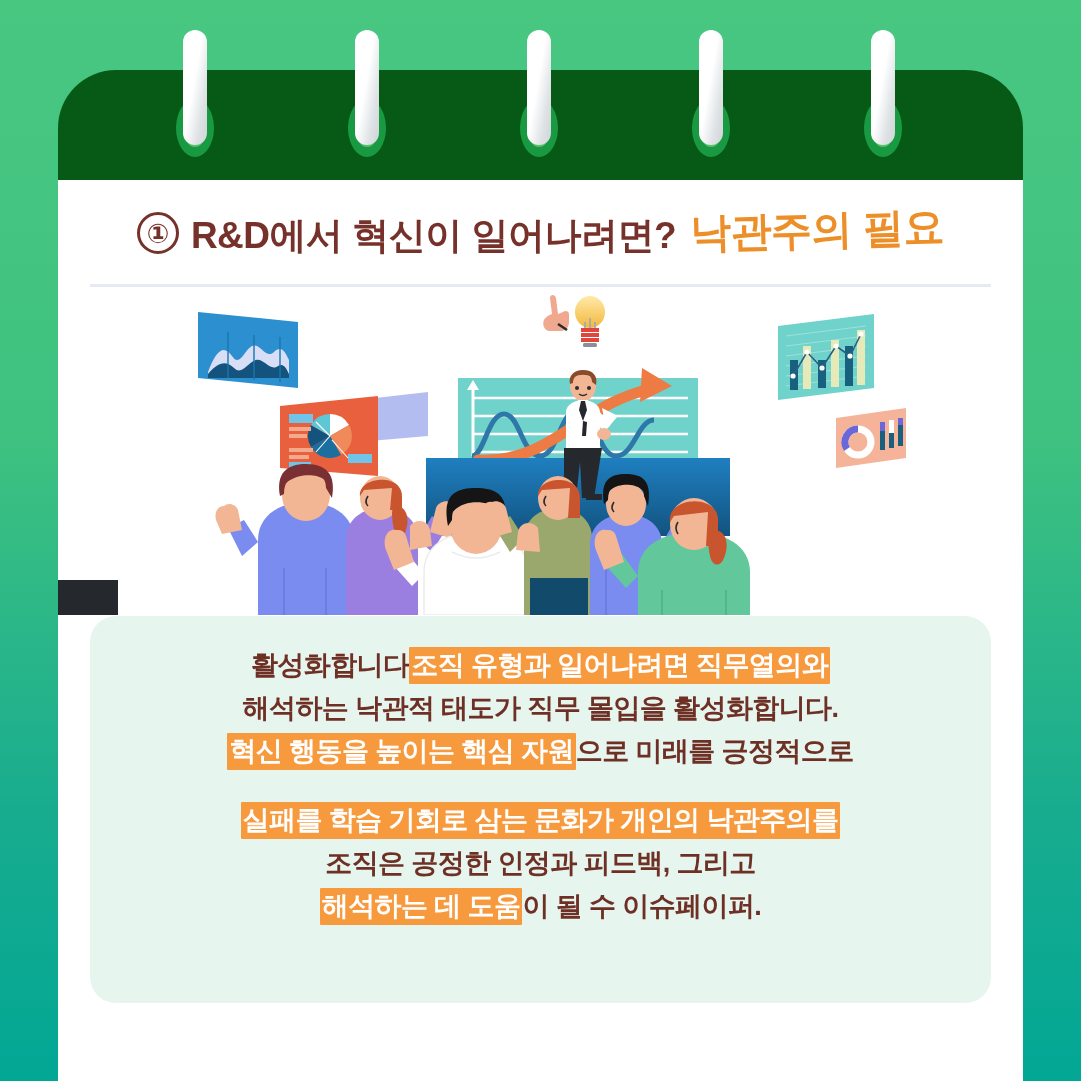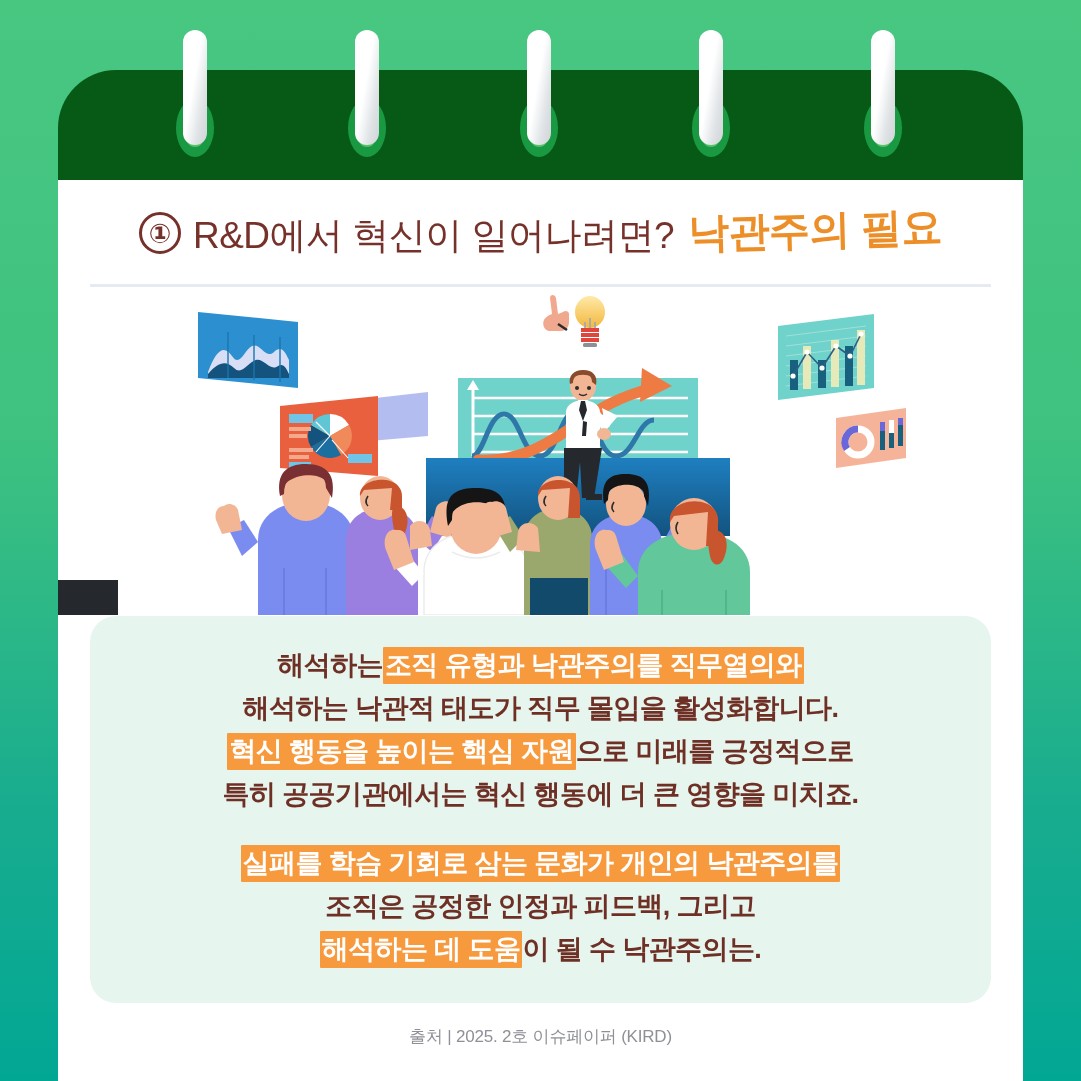--- a/index.html
+++ b/index.html
@@ -74,21 +74,21 @@
     font-size: 27px;
     font-weight: bold;
     text-align: center;
     vertical-align: middle;
     margin-right: 12px;
     transform: translateY(-3px);
   }
   .title-main {
     display: inline-block;
     font-size: 37px;
-    font-weight: normal;
+    font-weight: bold;
     color: #76322a;
     letter-spacing: -0.5px;
     vertical-align: middle;
   }
   .title-accent {
     display: inline-block;
     font-size: 41px;
     font-weight: bold;
     color: #ed8f28;
     letter-spacing: -0.5px;
@@ -388,30 +388,28 @@
           <path d="M580,286 L564,264 L550,278 L568,298 Z" fill="#62c79a"></path>
           <path d="M548,240 C540,238 534,248 538,260 L546,280 L566,272 L558,246 C556,240 552,240 548,240 Z" fill="#f3b695"></path>
           <path d="M604,300 L604,325 M668,300 L668,325" stroke="#52b68a" stroke-width="2"></path>
         </g>
       </svg>
     </div>
 
     <div class="mintbox">
 
       <div class="para">
-        <div class="tline"><span>해석하는</span><span class="hl">조직 유형과 낙관주의를 직무열의와</span></div>
+        <div class="tline"><span>활성화합니다</span><span class="hl">조직 유형과 일어나려면 직무열의와</span></div>
         <div class="tline"><span>해석하는 낙관적 태도가 직무 몰입을 활성화합니다.</span></div>
         <div class="tline"><span class="hl">혁신 행동을 높이는 핵심 자원</span><span>으로 미래를 긍정적으로</span></div>
-        <div class="tline"><span>특히 공공기관에서는 혁신 행동에 더 큰 영향을 미치죠.</span></div>
       </div>
 
       <div class="para">
         <div class="tline"><span class="hl">실패를 학습 기회로 삼는 문화가 개인의 낙관주의를</span></div>
         <div class="tline"><span>조직은 공정한 인정과 피드백, 그리고</span></div>
-        <div class="tline"><span class="hl">해석하는 데 도움</span><span>이 될 수 낙관주의는.</span></div>
+        <div class="tline"><span class="hl">해석하는 데 도움</span><span>이 될 수 이슈페이퍼.</span></div>
       </div>
 
     </div>
 
-    <div class="footer">출처 | 2025. 2호 이슈페이퍼 (KIRD)</div>
 
   </div>
 </div>
 
 </body></html>

